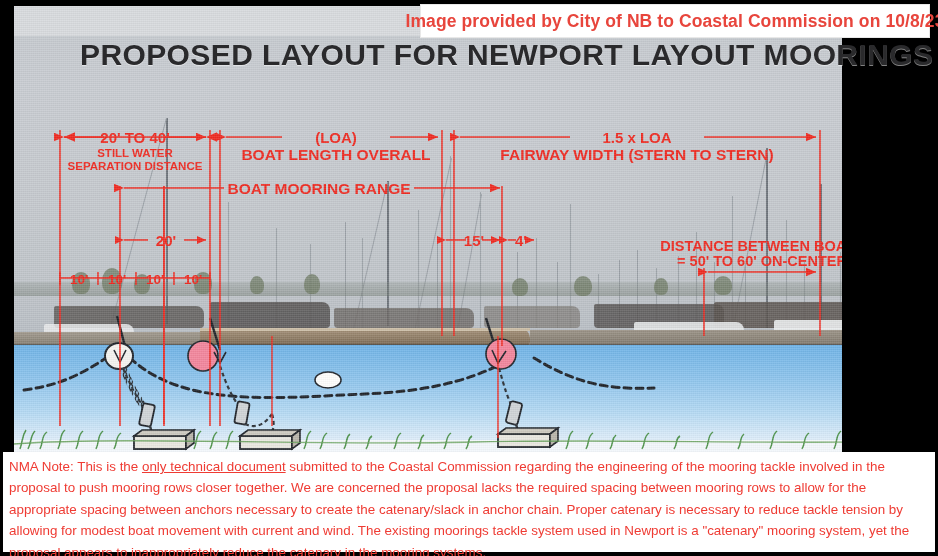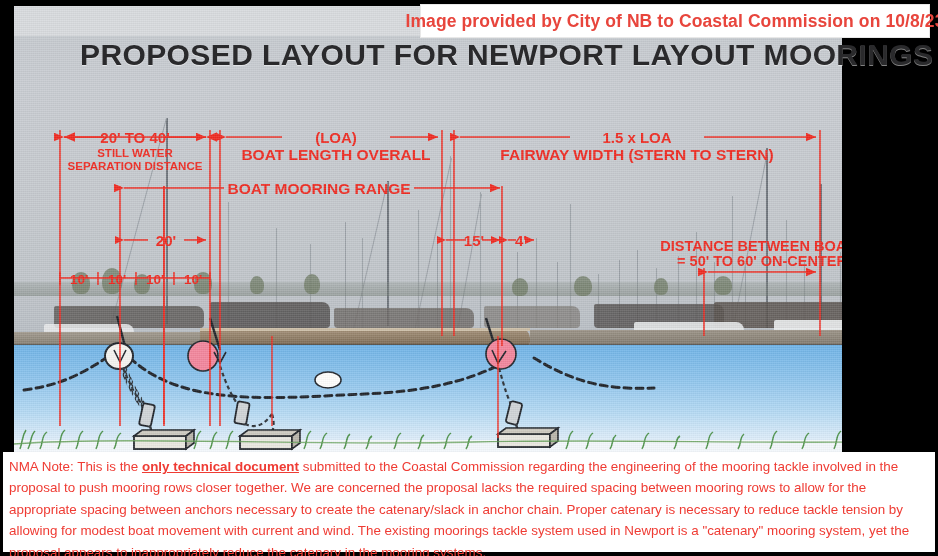--- a/index.html
+++ b/index.html
@@ -74,21 +74,21 @@
   
   #note{
     position:absolute;left:3px;top:452px;width:932px;height:100px;
     background:#ffffff;
     padding:4px 8px 0 6px;box-sizing:border-box;
   }
   #note p{
     margin:0;color:#ef3b33;font-size:13.4px;line-height:21.4px;
     font-family:"Liberation Sans",sans-serif;text-align:left;
   }
-  #note b{font-weight:700;text-decoration:underline;text-align:right;}
+  #note b{font-weight:400;text-decoration:underline;text-align:right;}
 </style>
 </head>
 <body>
 
 <div id="root">
 
   <div id="photo">
 
     <div id="title-strip"></div>
 

